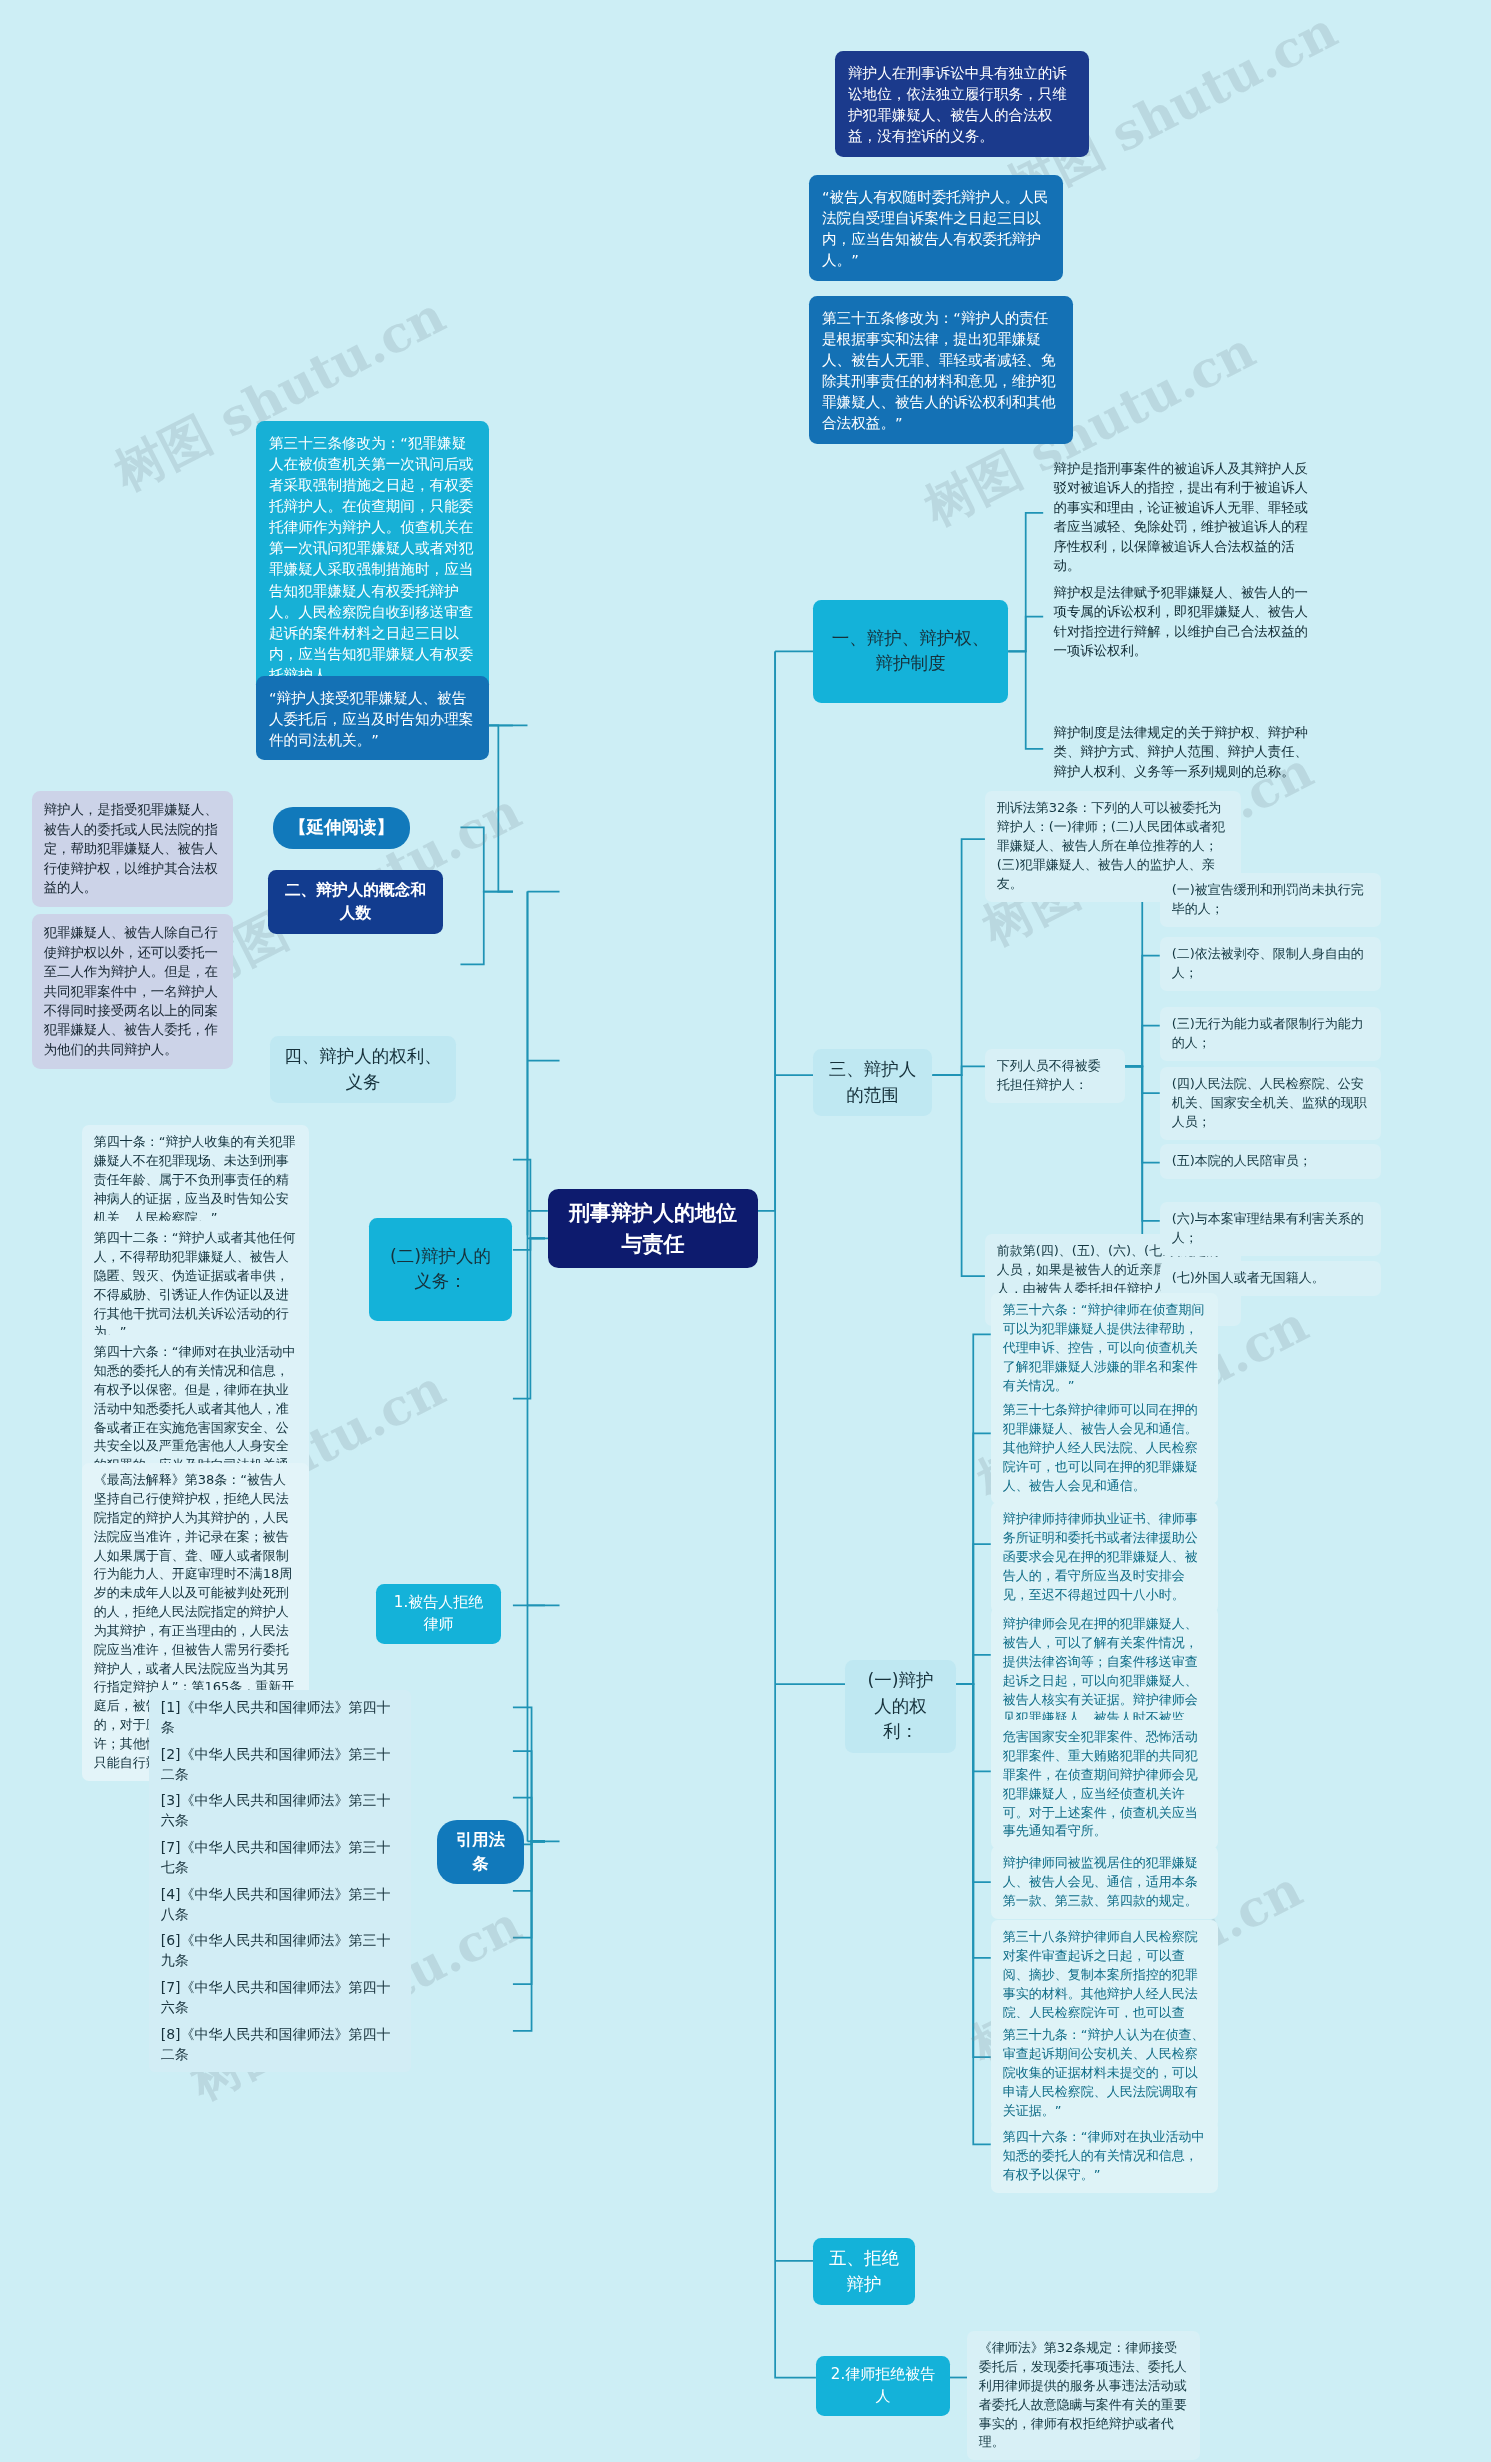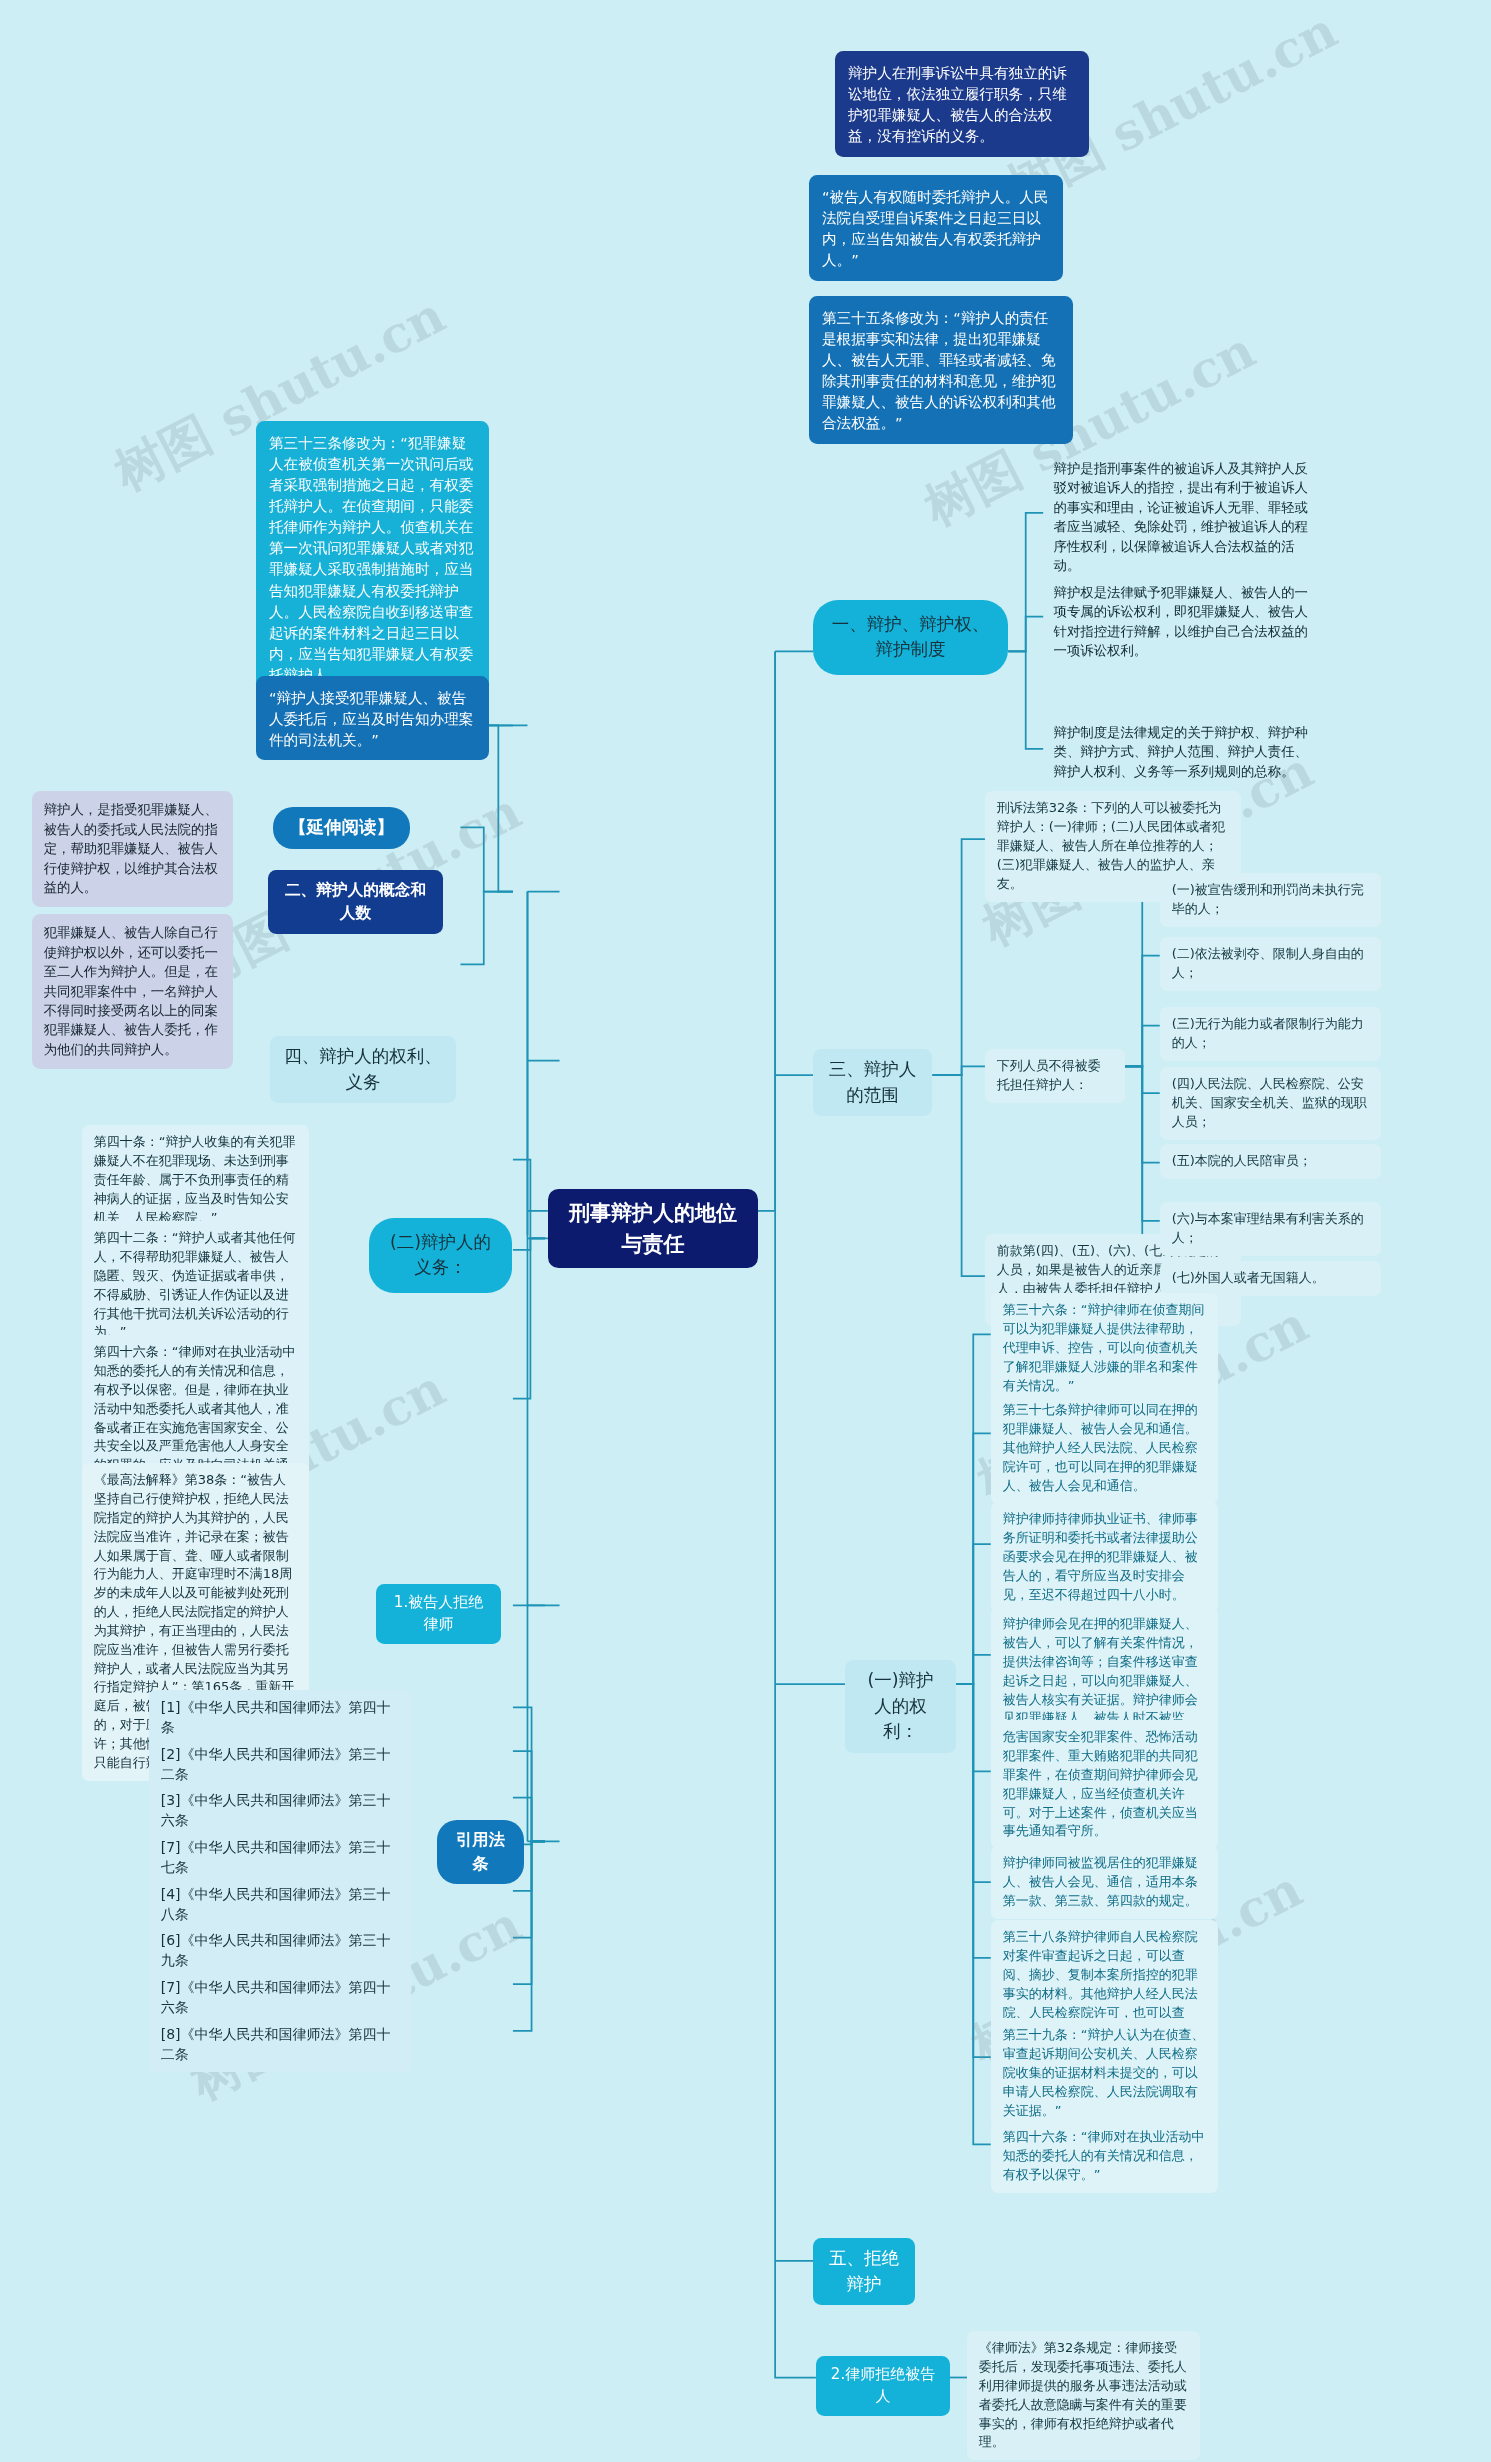--- a/index.html
+++ b/index.html
@@ -23,21 +23,21 @@
     background:#0d1b6e; color:#ffffff;
     font-size:21px; font-weight:bold;
     padding:9.3px 15px; border-radius:10.5px;
     text-align:center;
   }
   .n-navy { background:#1b3a8c; color:#ffffff; padding:10.5px 13px; font-size:14.6px;margin-left:26px; }
   .n-navy2 { background:#123c8f; color:#ffffff; padding:9.3px 13px; font-size:15.7px; font-weight:bold; text-align:center;}
   .n-blue { background:#1471b5; color:#ffffff; padding:10.5px 13px; font-size:14.6px; }
   .n-blue-lbl { background:#1179bb; color:#ffffff; padding:8.2px 13px; font-size:17.5px; text-align:center; font-weight:bold;border-radius:20px;}
   .n-cyan { background:#17b0d6; color:#ffffff; padding:10.5px 13px; font-size:14.6px; }
-  .n-cyan-lbl { background:#14b2d9; color:#16313b; padding:12px 14px; font-size:17.5px; text-align:center;border-radius:25px; }
+  .n-cyan-lbl { background:#14b2d9; color:#16313b; padding:26px 14px; font-size:17.5px; text-align:center; }
   .n-cyan-lbl-w { background:#14b2d9; color:#ffffff; padding:8.2px 14px; font-size:17.5px; text-align:center; }
   .n-pale { background:#bfe8f2; color:#16313b; padding:8.2px 14px; font-size:17.5px; text-align:center; }
   .n-ghost { background:transparent; color:#102a33; padding:5.8px 10.5px; font-size:13.4px; }
   .n-lav { background:#ccd3e8; color:#14232e; padding:9.3px 11.7px; font-size:13.4px; }
   .n-white { background:#ddf2f8; color:#11313c; padding:8.2px 11.7px; font-size:13px; border-radius:7px;}
   .n-white2 { background:#e3f4f9; color:#11313c; padding:8.2px 11.7px; font-size:13px; border-radius:7px;}
   .n-teal-txt { background:#def3f7; color:#0e6b86; padding:8.2px 11.7px; font-size:13px; border-radius:7px;}
   .n-cite { background:#d2edf5; color:#16313b; padding:7px 11.7px; font-size:14px; border-radius:5.8px; text-align:left;}
   .n-soft { background:#d8f0f6; color:#123640; padding:8.2px 11.7px; font-size:13px; border-radius:7px;}
 

